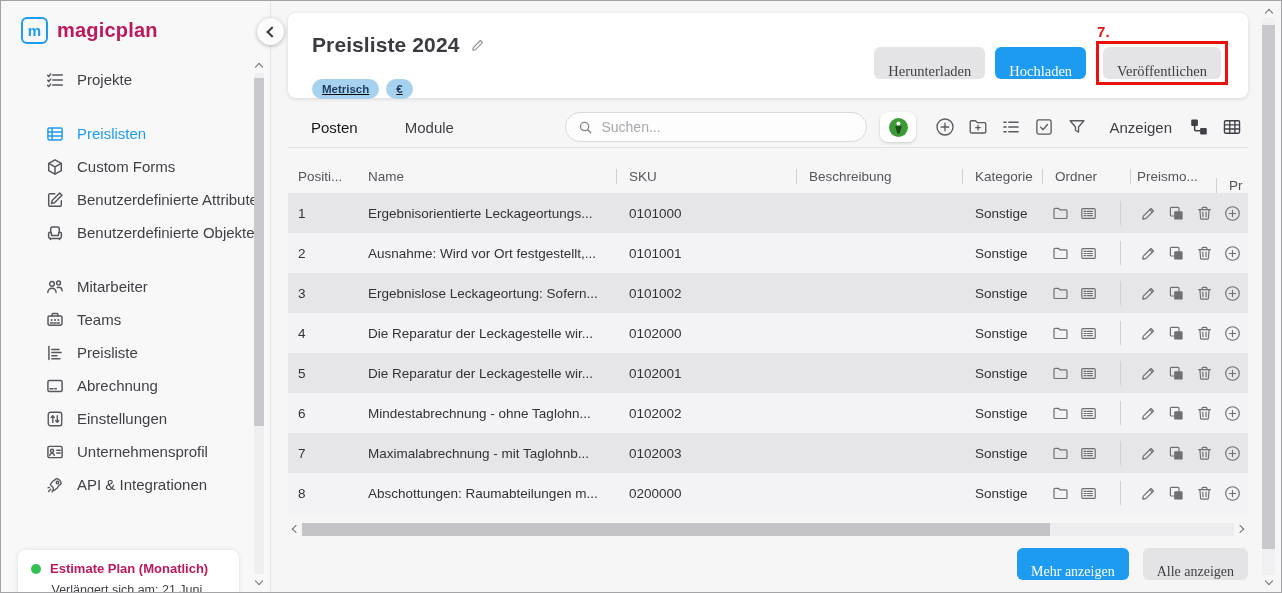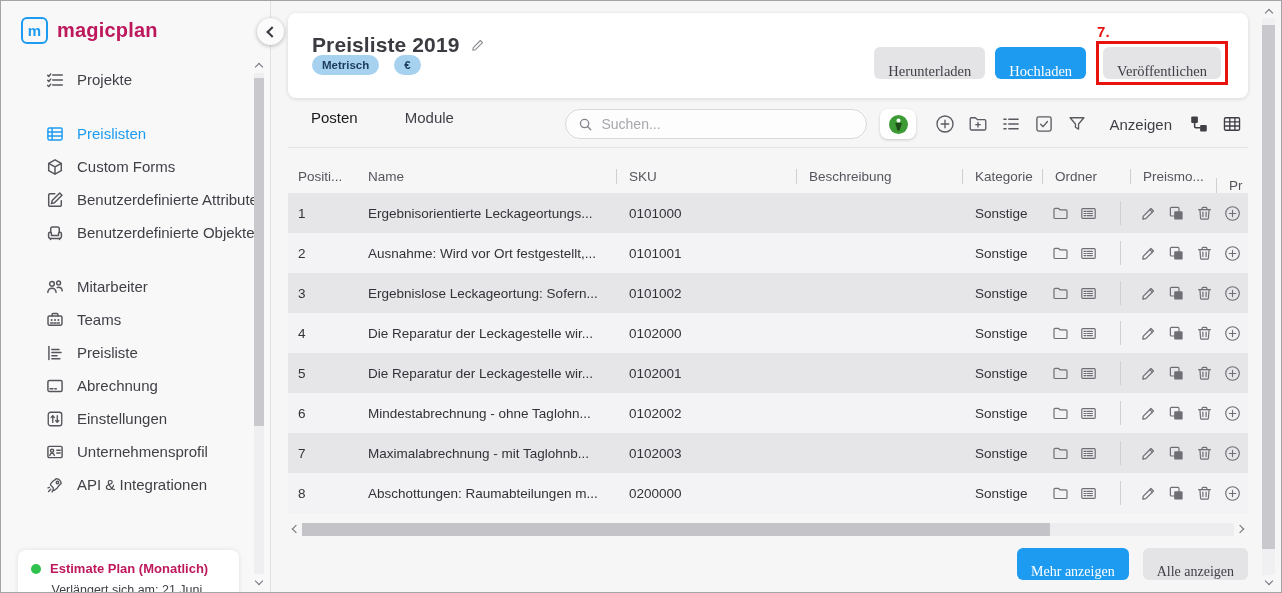--- a/index.html
+++ b/index.html
@@ -49,33 +49,33 @@
   .plan-sub-row { display:flex; align-items:center; gap:7px; margin-top:7px; color:#3f3f46; }
   .plan-sub-row .picon { width:14px; height:14px; color:#55555c; }
   .plan-sub { font-size:12.5px; }
 
   
   .header-card { position:absolute; left:287px; top:12px; width:960px; height:85px; background:#fff;
                  border-radius:8px; box-shadow:0 1px 4px rgba(0,0,0,.13); }
   .title-row { position:absolute; left:24px; top:20px; display:flex; align-items:center; gap:11px; }
   .page-title { font-size:21px; font-weight:bold; color:#3a3a40; letter-spacing:.1px; }
   .title-edit { width:16px; height:16px; color:#8c8c93; cursor:pointer; }
-  .badge-row { position:absolute; left:24px; top:42px; display:flex; gap:15px; }
+  .badge-row { position:absolute; left:24px; top:66px; display:flex; gap:7px;text-decoration:underline; }
   .badge { background:#a6d2f0; color:#1d3b5e; font-size:11.5px; font-weight:bold;
            border-radius:10px; padding:4px 10px; }
   .header-buttons { position:absolute; right:20px; top:28px; display:flex; align-items:center; gap:10px; }
   .btn { height:30px; padding:16px 14px; border:none; border-radius:6px; font-size:14.5px;
          font-family:Liberation Serif, serif; cursor:pointer; white-space:nowrap; }
   .btn.gray { background:#e4e4e7; color:#3f3f46; }
   .btn.blue { background:#1d9bf0; color:#fff; }
   .annotate-wrap { position:relative; display:inline-flex; border:3px solid #e8130d; padding:3px 4px; }
   .red-label { position:absolute; top:-21px; left:-2px; color:#e8130d; font-size:15px; font-weight:bold; }
 
   .toolbar { position:absolute; left:287px; top:108px; width:960px; height:36px;
-             display:flex; align-items:flex-start; padding-left:23px; }
+             display:flex; align-items:center; padding-left:23px; }
   .tab { font-size:15px; cursor:pointer; }
   .tab.active { color:#18181b; }
   .tab.plain { color:#3f3f46; margin-left:47px; }
   .search-box { margin-left:auto; width:302px; height:30px; border:1px solid #d9d9de; border-radius:16px;
                 background:#fdfdfd; display:flex; align-items:center; padding:0 12px; gap:8px; }
   .search-box .sico { width:15px; height:15px; color:#82828a; flex:none; }
   .search-box input { border:none; outline:none; background:transparent; font-family:inherit;
                       font-size:14px; color:#3f3f46; width:100%; }
   .search-box input::placeholder { color:#a7a7ae; }
   .icon-group { display:flex; align-items:center; margin-left:13px; }
@@ -94,21 +94,21 @@
            display:flex; align-items:center; color:#55555c; font-size:13.5px; }
   .hc { position:relative; white-space:nowrap; overflow:hidden; }
   .hc.sep::before { content:""; position:absolute; left:0; top:50%; transform:translateY(-50%);
                     width:1px; height:17px; background:#cfcfd4; }
   .c1 { width:80px;  padding-left:10px; }
   .c2 { width:248px; }
   .c3 { width:180px; padding-left:13px; }
   .c4 { width:166px; padding-left:13px; }
   .c5 { width:80px;  padding-left:13px; }
   .c6 { width:88px;  padding-left:13px; }
-  .c7 { width:86px;  padding-left:13px; }
+  .c7 { width:86px;  padding-left:7px; }
   .c8 { flex:1;      padding-left:13px;margin-top:19px; }
 
   .tbody { position:absolute; left:287px; top:192px; width:960px; }
   .trow { height:40px; display:flex; align-items:center; font-size:13.5px; color:#323238; cursor:pointer; }
   .trow:nth-child(odd)  { background:#e6e6e9; }
   .trow:nth-child(even) { background:#f3f3f5; }
   .trow .c { white-space:nowrap; overflow:hidden; }
   .c-pos  { width:80px; padding-left:10px; }
   .c-name { width:248px; }
   .c-sku  { width:180px; padding-left:13px; }
@@ -297,21 +297,21 @@
       </div>
     </div>
   </aside>
 
   <button class="collapse-btn">
     <span class="chev left big"></span>
   </button>
 
   <section class="header-card">
     <div class="title-row">
-      <h1 class="page-title">Preisliste 2019</h1>
+      <h1 class="page-title">Preisliste 2024</h1>
       <span class="title-edit"><svg viewBox="0 0 17 17" fill="none" stroke="currentColor" stroke-width="1.2" stroke-linejoin="round" stroke-linecap="round">
             <path d="M3 14l.5-2.8L11 3.7l2.3 2.3-7.5 7.5-2.8.5z"></path>
           </svg></span>
     </div>
     <div class="badge-row">
       <span class="badge">Metrisch</span>
       <span class="badge">€</span>
     </div>
     <div class="header-buttons">
       <button class="btn gray">Herunterladen</button>

